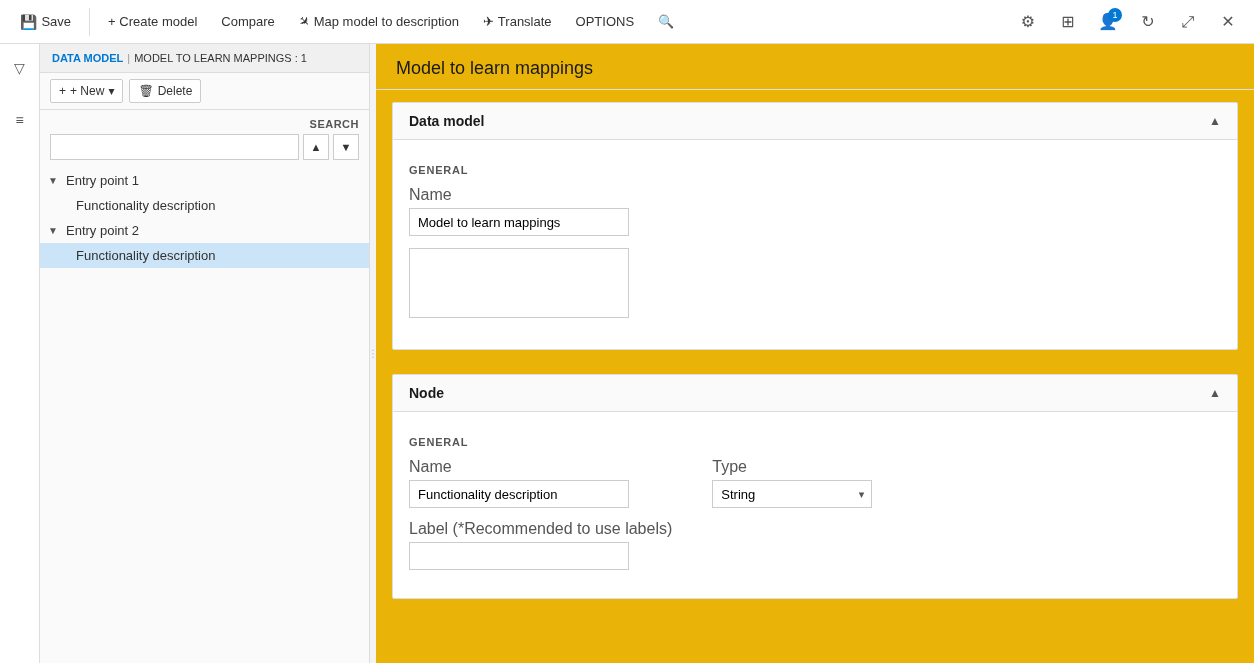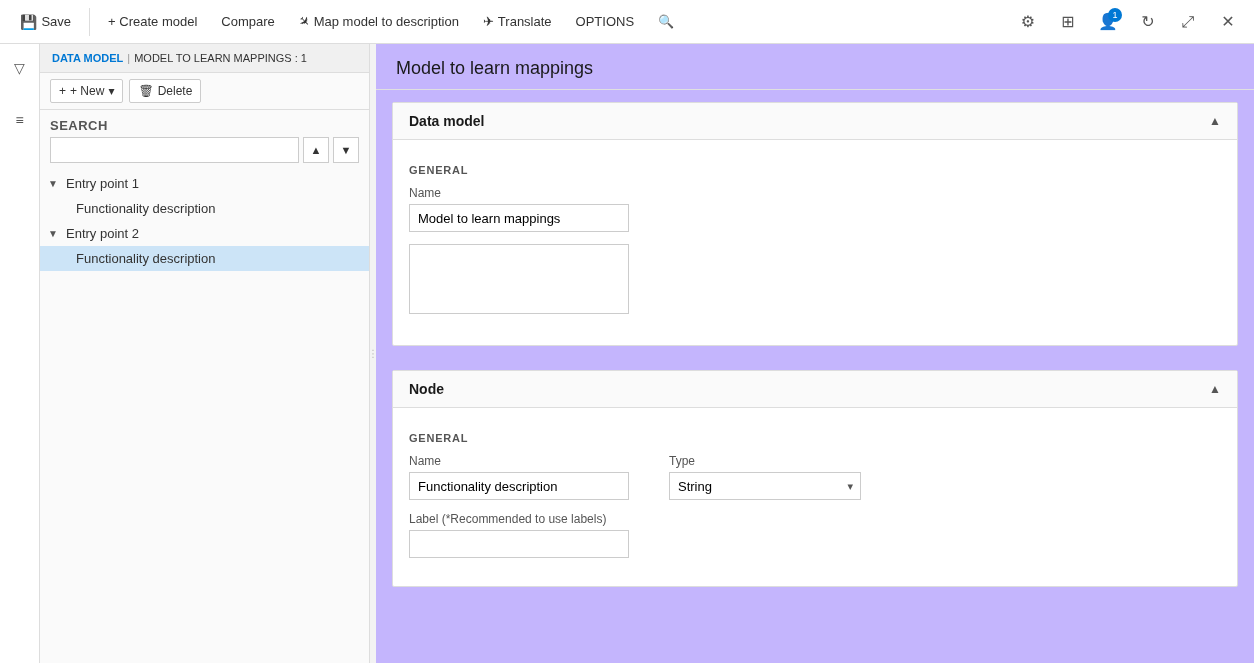--- a/index.html
+++ b/index.html
@@ -87,21 +87,21 @@
     .panel-btn {
       display: flex; align-items: center; gap: 4px;
       padding: 4px 8px;
       border: 1px solid #ccc; background: #fff; cursor: pointer;
       font-size: 12px; color: #333; border-radius: 2px;
     }
 
     .search-section {
       padding: 8px 10px 4px;
     }
-    .search-label { font-size: 13px; color: #555; margin-bottom: 4px; font-weight: 600; letter-spacing: 0.5px; }
+    .search-label { font-size: 11px; color: #555; margin-bottom: 4px; font-weight: 600; letter-spacing: 0.5px; text-align: right; }
     .search-row { display: flex; align-items: center; gap: 4px; }
     .search-input {
       flex: 1;
       height: 26px;
       border: 1px solid #ccc;
       padding: 0 6px;
       font-size: 12px;
       background: #fff;
       outline: none;
     }
@@ -135,21 +135,21 @@
       color: #bbb; font-size: 10px;
     }
     .resize-handle::after { content: '⋮'; }
 
     
     .right-panel {
       flex: 1;
       display: flex;
       flex-direction: column;
       overflow-y: auto;
-      background: #c4b5fd;
+      background: #eab308;
     }
 
     .page-title {
       padding: 14px 20px 10px;
       font-size: 18px;
       font-weight: 300;
       color: #1a1a1a;
       border-bottom: 1px solid #e0e0e0;
     }
 
@@ -176,21 +176,21 @@
       color: #0078d4; cursor: pointer; font-size: 13px;
       padding: 4px 0 10px 16px; display: block;
     }
 
     .general-label {
       font-size: 11px; font-weight: 700; color: #555;
       letter-spacing: 0.8px; margin-bottom: 10px; margin-top: 12px;
     }
 
     .form-group { margin-bottom: 12px; }
-    .form-label { font-size: 12px; color: #555; margin-bottom: 4px; }
+    .form-label { font-size: 16px; color: #555; margin-bottom: 4px; }
     .form-input {
       width: 220px; height: 28px;
       border: 1px solid #ccc;
       padding: 0 8px;
       font-size: 13px;
       background: #fff;
       outline: none;
     }
     .form-textarea {
       width: 220px; height: 70px;
@@ -202,21 +202,21 @@
       resize: none;
     }
 
     .node-form-row {
       display: flex;
       gap: 40px;
       flex-wrap: wrap;
     }
     .node-col { }
     .type-select {
-      width: 192px; height: 28px;
+      width: 160px; height: 28px;
       border: 1px solid #ccc;
       padding: 0 8px;
       font-size: 13px;
       background: #fff;
       outline: none;
       appearance: none;
       cursor: pointer;
     }
     .select-wrapper { position: relative; display: inline-block; }
     .select-wrapper::after {

